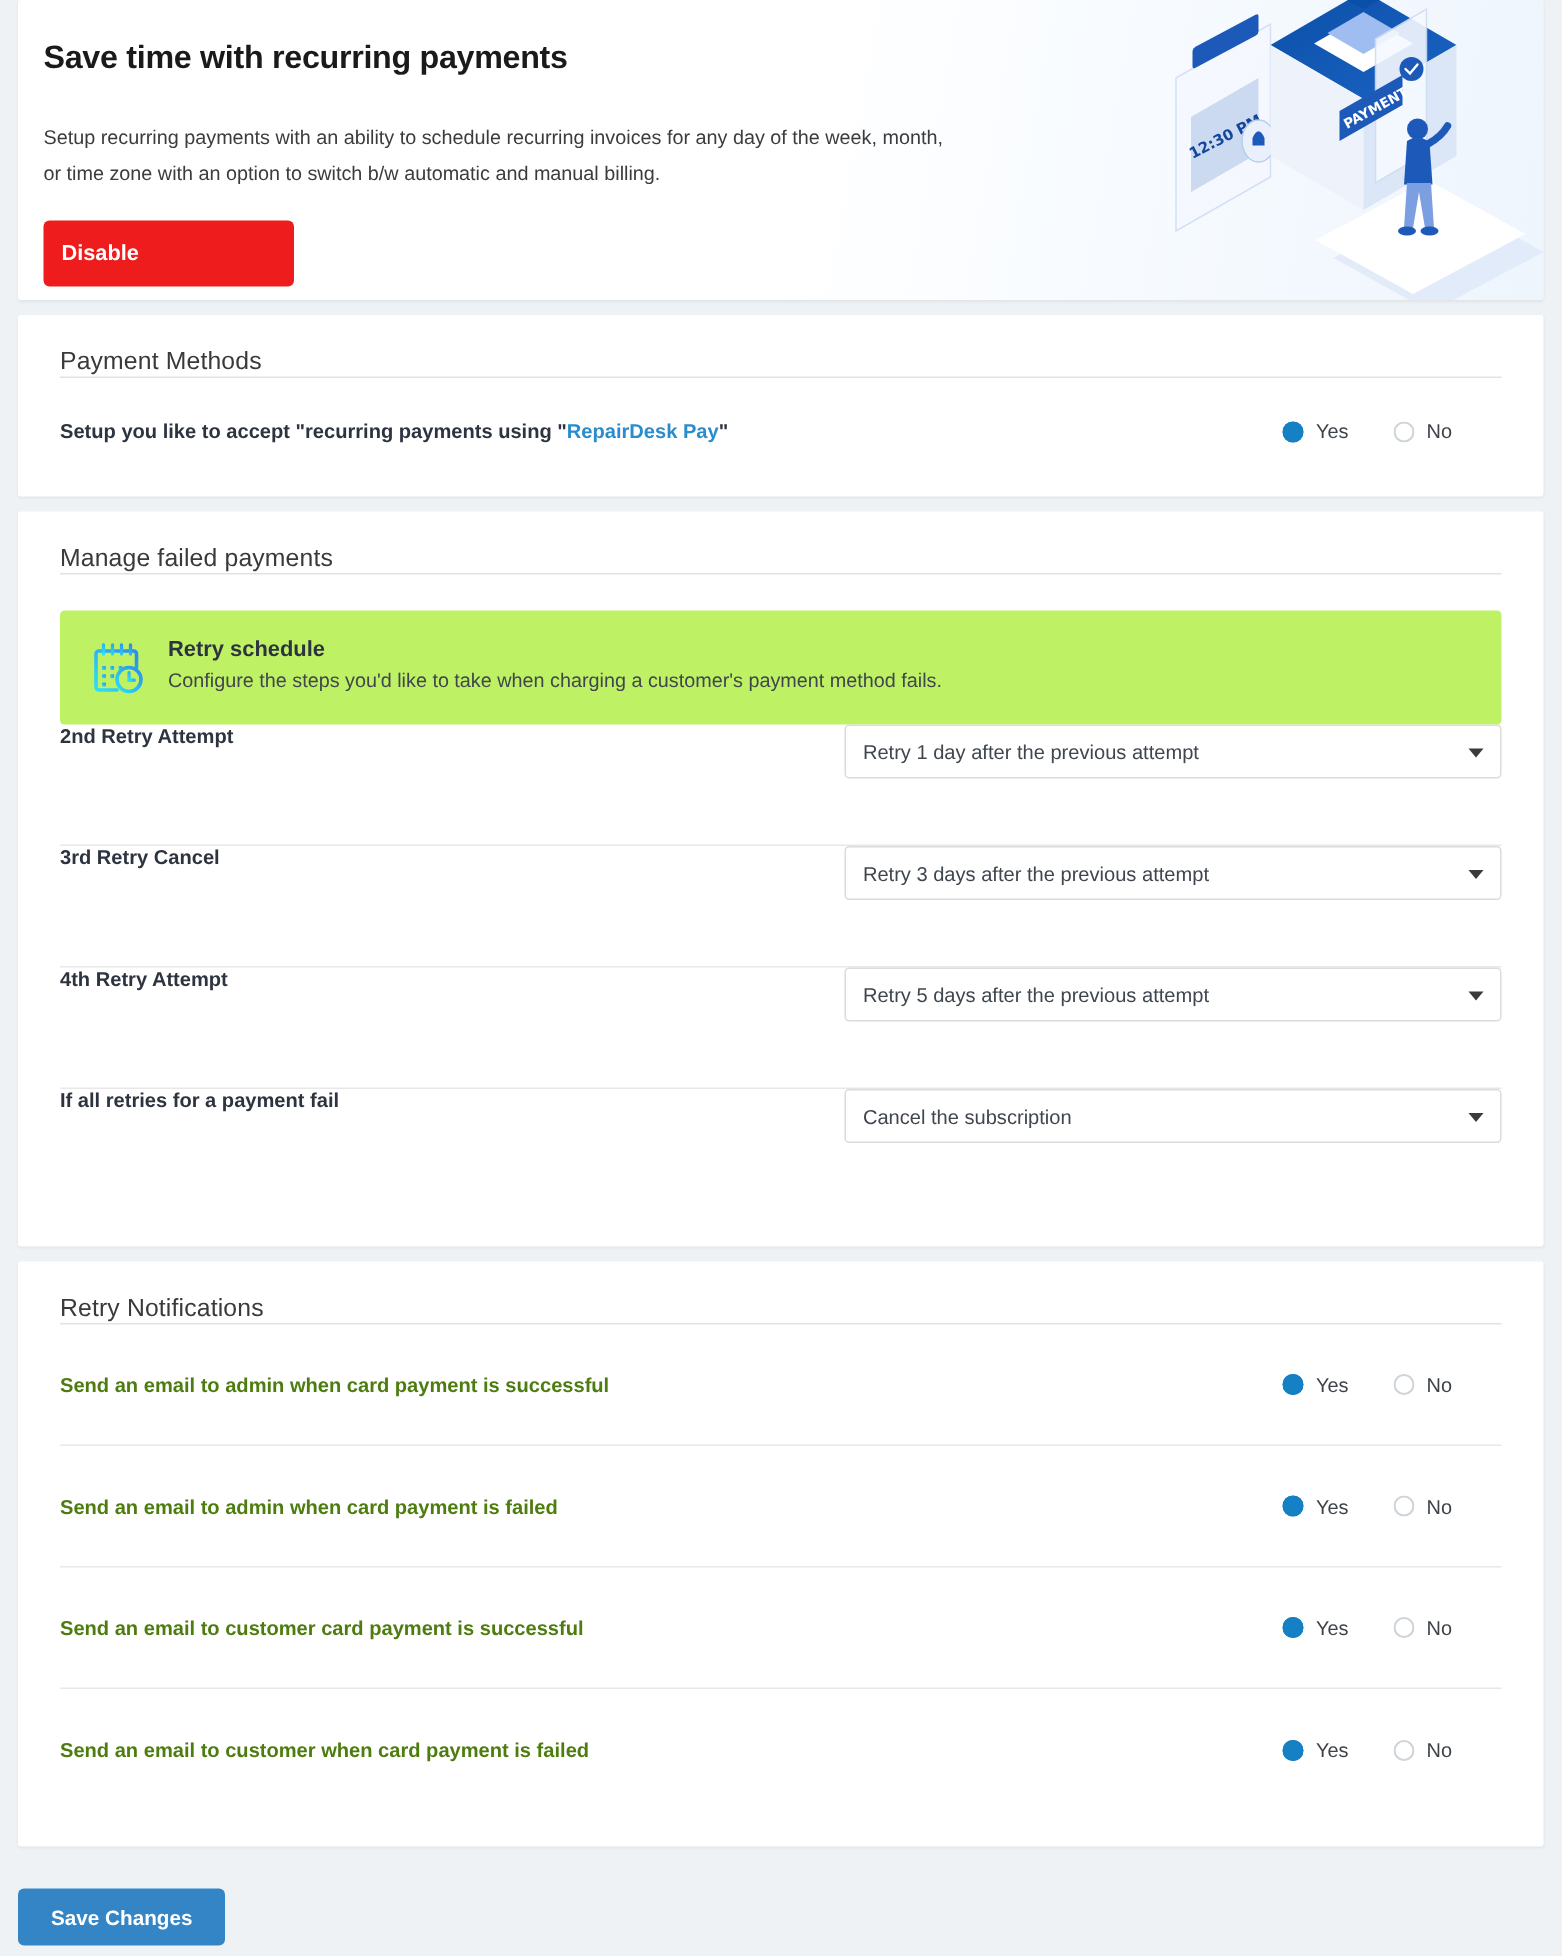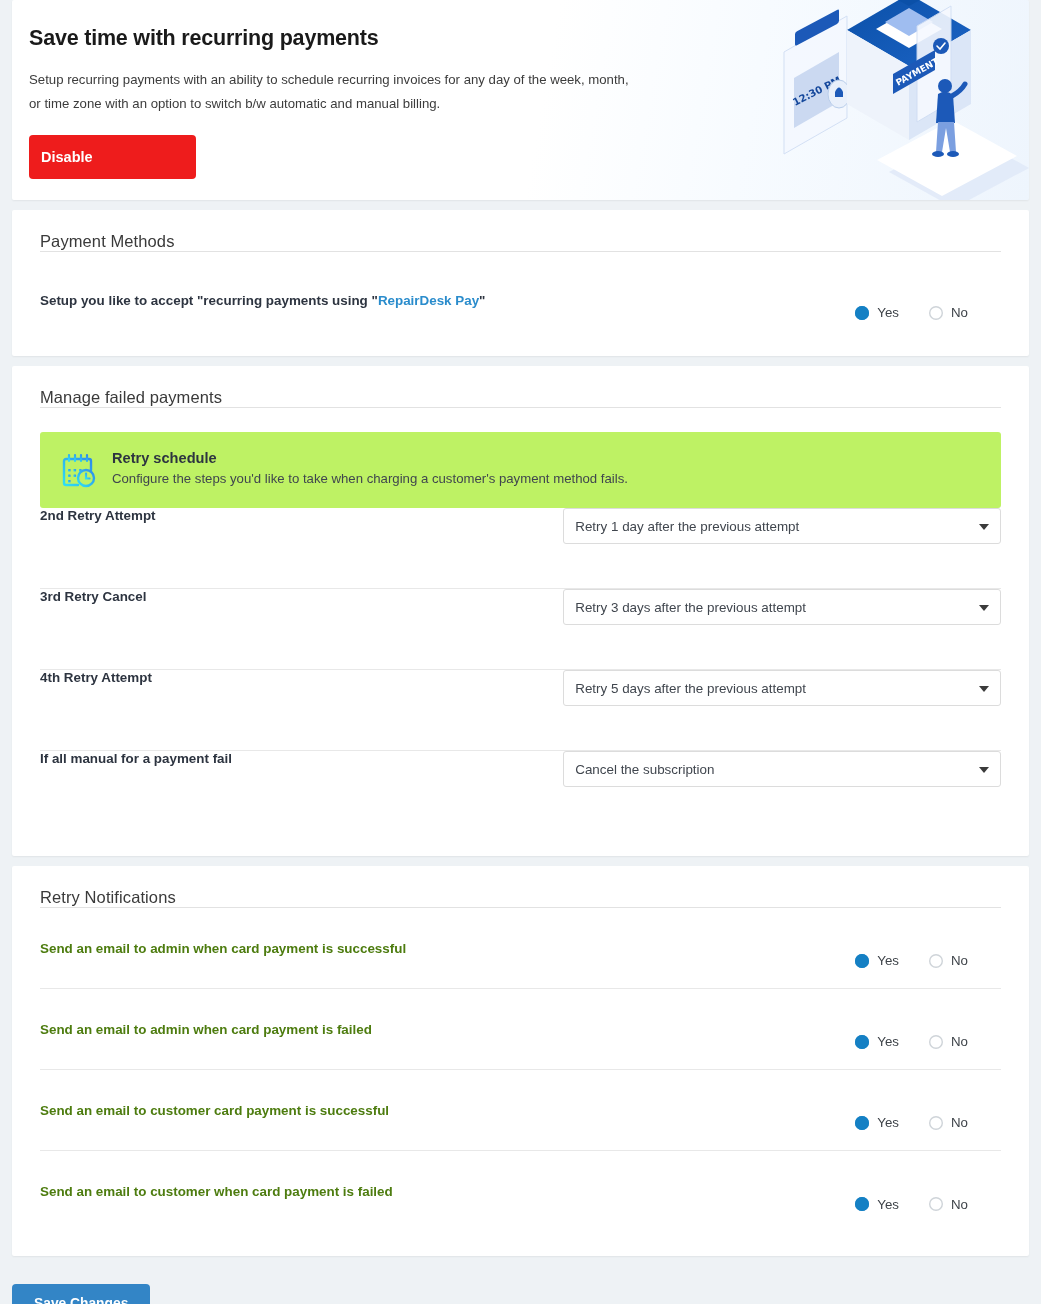--- a/index.html
+++ b/index.html
@@ -39,21 +39,21 @@
   }
   .hero-inner { padding: 26px 0 0 17px; position: relative; z-index: 3; }
   .hero-title {
     font-size: 21.5px;
     font-weight: bold;
     color: #1a1a1a;
     letter-spacing: -0.2px;
     line-height: 1.2;
   }
   .hero-desc {
-    margin-top: 16px;
+    margin-top: 28px;
     font-size: 13.2px;
     color: #3c3c3c;
     line-height: 1.85;
     max-width: 600px;
   }
   .btn-disable {
     margin-top: 18px;
     display: inline-block;
     background: #ee1c1c;
     color: #ffffff;
@@ -100,21 +100,21 @@
     padding-bottom: 12px;
   }
   .pm-label {
     font-size: 13.4px;
     font-weight: bold;
     color: #2d3440;
   }
   .link { color: #2a8ccc; font-weight: bold; }
 
   
-  .radio-group { display: flex; align-items: center; gap: 30px; padding-right: 33px; margin-top: 25px; }
+  .radio-group { display: flex; align-items: center; gap: 30px; padding-right: 33px; }
   .radio-opt { display: flex; align-items: center; gap: 8px; cursor: pointer; }
   .dot {
     width: 14px; height: 14px;
     border-radius: 50%;
     display: inline-block;
     flex: 0 0 auto;
   }
   .dot.on  { background: #1580c4; box-shadow: inset 0 0 0 1px #1580c4; }
   .dot.off { background: #ffffff; box-shadow: inset 0 0 0 1.4px #cfd4d9; }
   .radio-txt { font-size: 13.3px; color: #3e4349; }
@@ -350,21 +350,21 @@
           <div class="retry-label">4th Retry Attempt</div>
           <div class="select-wrap">
             <select class="sel">
               <option>Retry 5 days after the previous attempt</option>
             </select>
             <span class="sel-arrow"></span>
           </div>
         </div>
 
         <div class="retry-row">
-          <div class="retry-label">If all manual for a payment fail</div>
+          <div class="retry-label">If all retries for a payment fail</div>
           <div class="select-wrap">
             <select class="sel">
               <option>Cancel the subscription</option>
             </select>
             <span class="sel-arrow"></span>
           </div>
         </div>
       </div>
     </div>
   </div>

